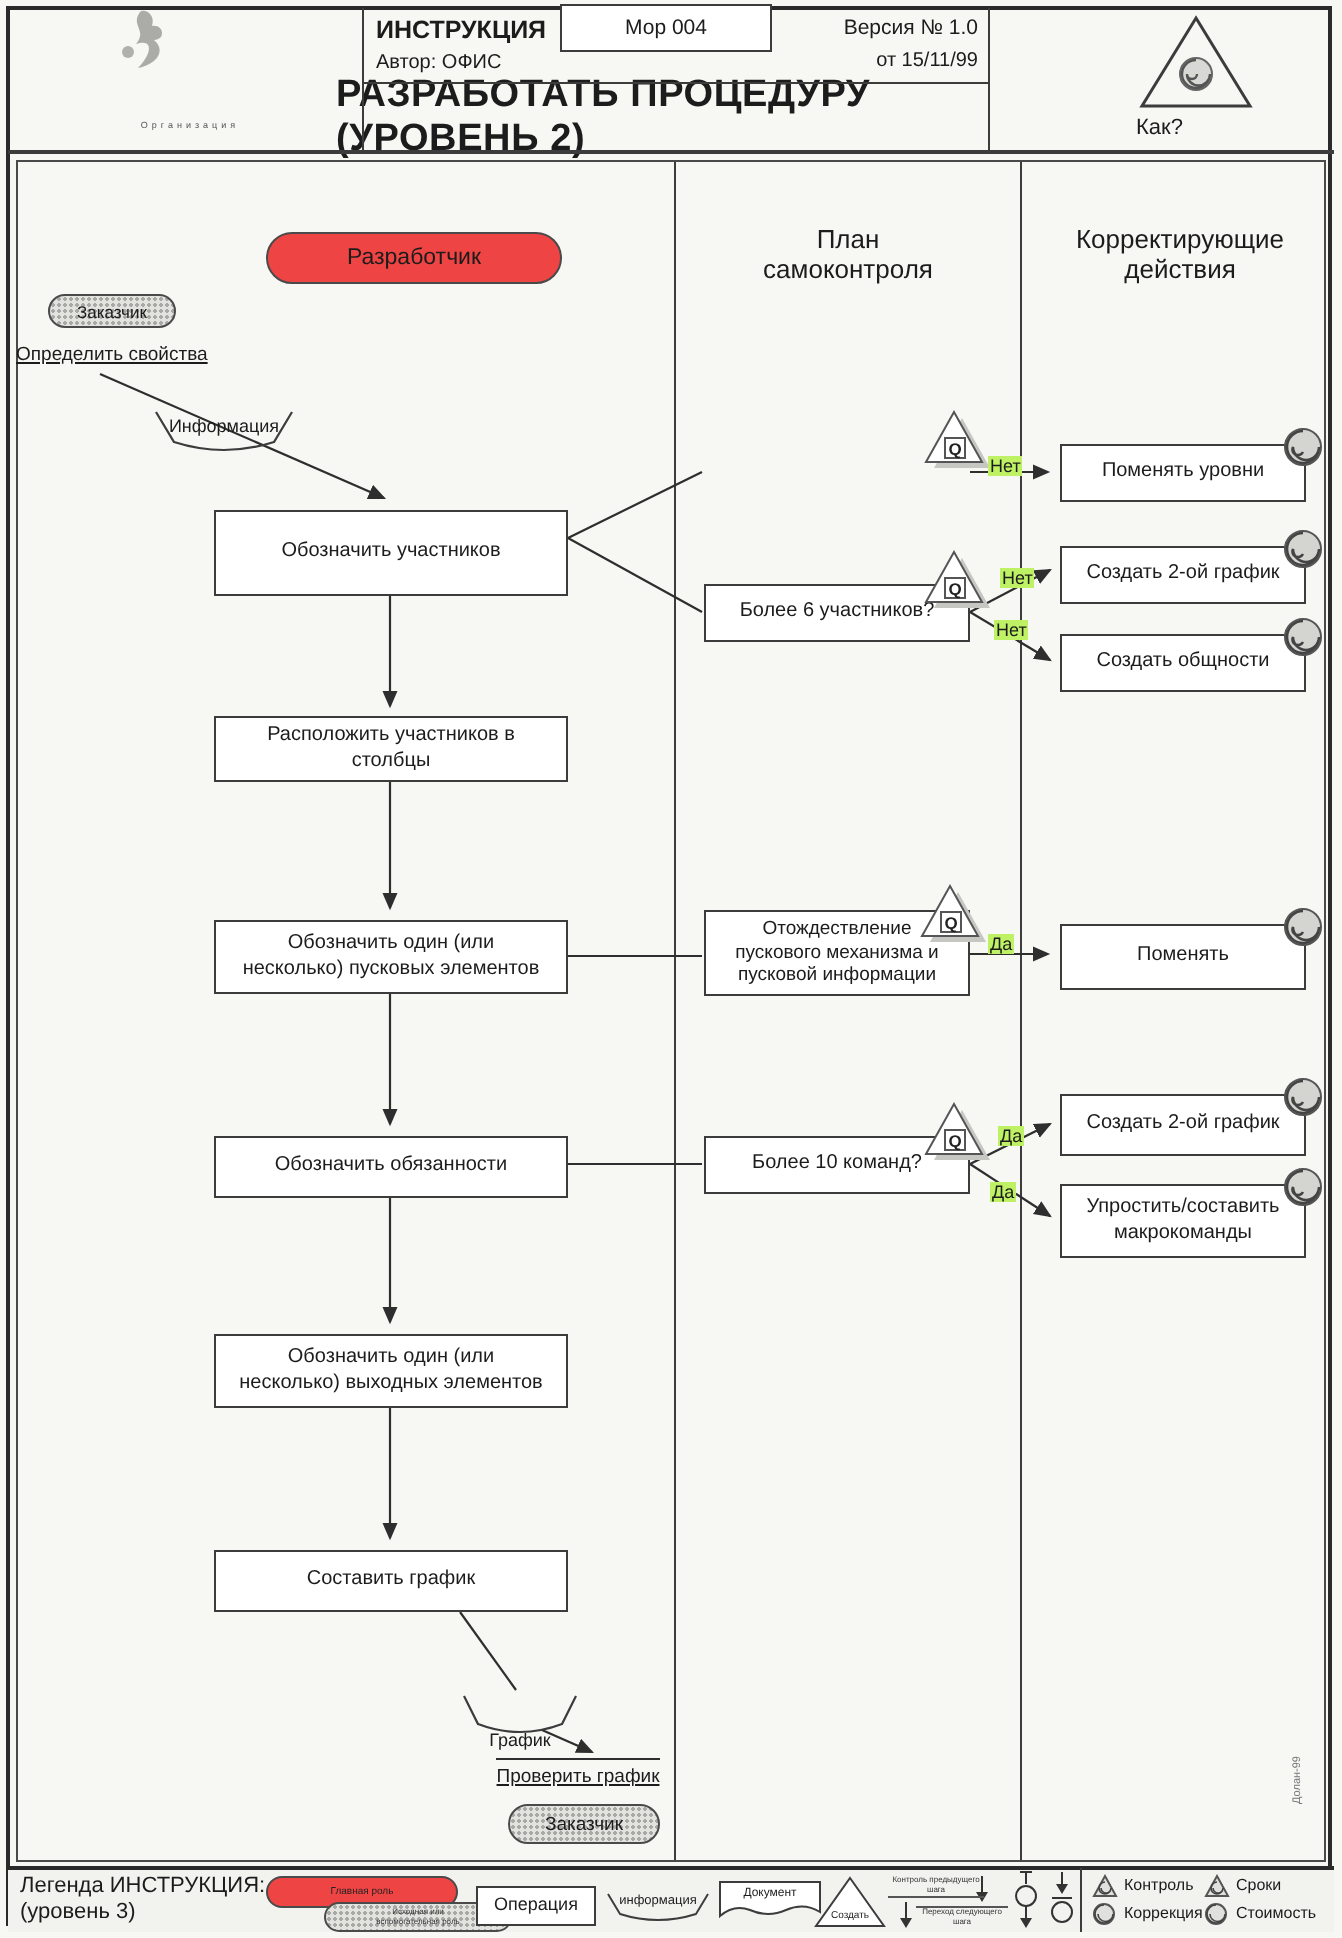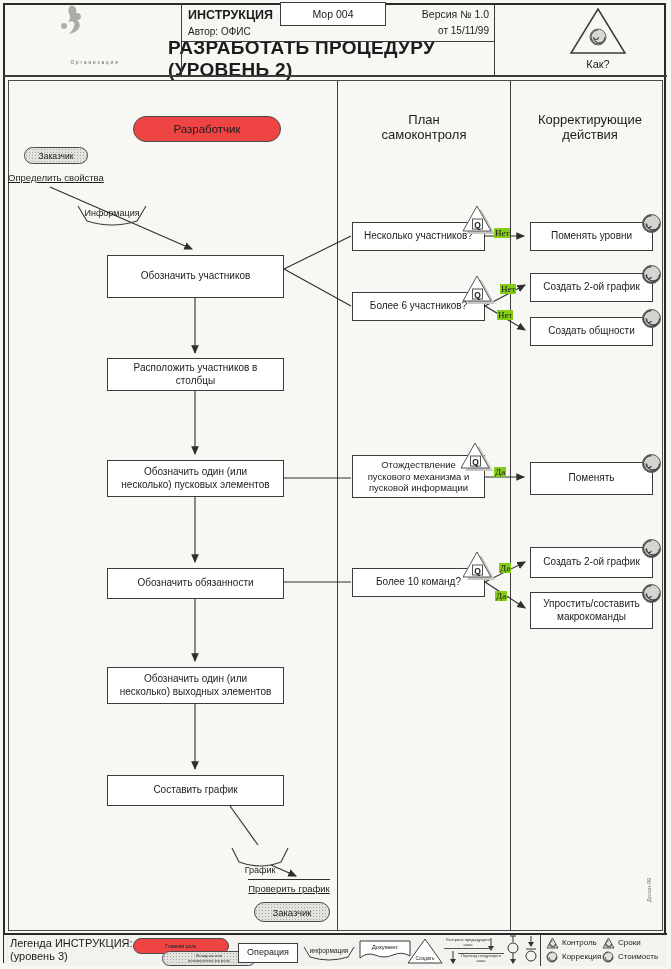--- a/index.html
+++ b/index.html
@@ -15,21 +15,21 @@
   .oval{border:1px solid #4a4a4a;background:#ef4444;border-radius:999px;display:flex;
         align-items:center;justify-content:center;text-align:center;z-index:3;}
   .stipple{background-color:#e2e2df;
         background-image:radial-gradient(#a8a8a4 0.8px, transparent 0.9px);
         background-size:3px 3px;}
   .hline{background:#3c3c3c;height:1px;z-index:1;}
   .vline{background:#3c3c3c;width:1px;z-index:1;}
   .ulink{text-decoration:underline;}
   svg{display:block;}
   .svgicon{z-index:4;}
-  .lbl{z-index:4;background:#84cc16;padding:0 1px;font-size:9px;font-family:Liberation Serif, serif;}
+  .lbl{z-index:4;background:#bef264;padding:0 1px;font-size:9px;}
   .legend-small{font-size:5px;line-height:1.2;text-align:center;color:#222;}
   .tinytxt{font-size:4px;line-height:1.2;text-align:center;color:#333;}
 </style>
 </head>
 <body>
 
 <div class="page">
   <div class="sheet-border"></div>
 
   <div class="abs vline" style="left:181px;top:4px;height:71px;"></div>
@@ -54,21 +54,21 @@
   <div class="abs" style="left:168px;top:42px;width:312px;height:33px;display:flex;align-items:center;justify-content:center;
        font-size:19px;font-weight:bold;letter-spacing:0.3px;">РАЗРАБОТАТЬ ПРОЦЕДУРУ (УРОВЕНЬ 2)</div>
 
   <span class="abs svgicon" style="left:568px;top:6px;">
     <svg width="60" height="50" viewBox="0 0 60 50">
       <polygon points="30,3 57,47 3,47" fill="#f7f7f4" stroke="#3c3c3c" stroke-width="1.5"></polygon>
       <circle cx="30" cy="31" r="8" fill="#d8d8d5" stroke="#666"></circle>
       <path d="M30,24 A7,7 0 1 0 37,31 A4.5,4.5 0 1 1 25.5,31 A2.5,2.5 0 1 0 30.5,31" fill="none" stroke="#555" stroke-width="1.2"></path>
     </svg>
   </span>
-  <div class="abs" style="left:568px;top:58px;width:60px;text-align:center;font-size:11px;">Как?</div>
+  <div class="abs" style="left:568px;top:58px;width:60px;text-align:left;font-size:11px;">Как?</div>
 
   <div class="abs" style="left:8px;top:80px;width:655px;height:851px;border:1px solid #4a4a4a;z-index:0;"></div>
   <div class="abs vline" style="left:337px;top:81px;height:849px;"></div>
   <div class="abs vline" style="left:510px;top:81px;height:849px;"></div>
 
   <div class="abs oval" style="left:133px;top:116px;width:148px;height:26px;font-size:11.5px;">Разработчик</div>
   <div class="abs preline" style="left:357px;top:113px;width:134px;text-align:center;font-size:13px;line-height:1.15;">План
 самоконтроля</div>
   <div class="abs preline" style="left:518px;top:113px;width:144px;text-align:center;font-size:13px;line-height:1.15;">Корректирующие
 действия</div>
@@ -127,21 +127,20 @@
     </svg>
   </span>
   <div class="abs" style="left:232px;top:849px;width:56px;text-align:center;font-size:9px;z-index:4;margin-top:16px;">График</div>
 
   <div class="abs" style="left:248px;top:879px;width:82px;border-top:1.2px solid #2e2e2e;padding-top:3px;
        text-align:center;font-size:9.5px;z-index:3;">
     <span class="ulink">Проверить график</span>
   </div>
   <div class="abs oval stipple" style="left:254px;top:902px;width:76px;height:20px;font-size:9.5px;">Заказчик</div>
 
-  <div class="abs box" style="left:352px;top:222px;width:133px;height:29px;">Несколько участников?</div>
   <div class="abs box" style="left:352px;top:292px;width:133px;height:29px;">Более 6 участников?</div>
   <div class="abs box preline" style="left:352px;top:455px;width:133px;height:43px;font-size:9.5px;">Отождествление
 пускового механизма и
 пусковой информации</div>
   <div class="abs box" style="left:352px;top:568px;width:133px;height:29px;">Более 10 команд?</div>
 
   <span class="abs svgicon" style="left:460px;top:205px;">
     <svg width="36" height="30" viewBox="0 0 36 30">
       <polygon points="21,4 35,29 7,29" fill="#c6c6c3"></polygon>
       <polygon points="17,1 31,26 3,26" fill="#fff" stroke="#555"></polygon>

